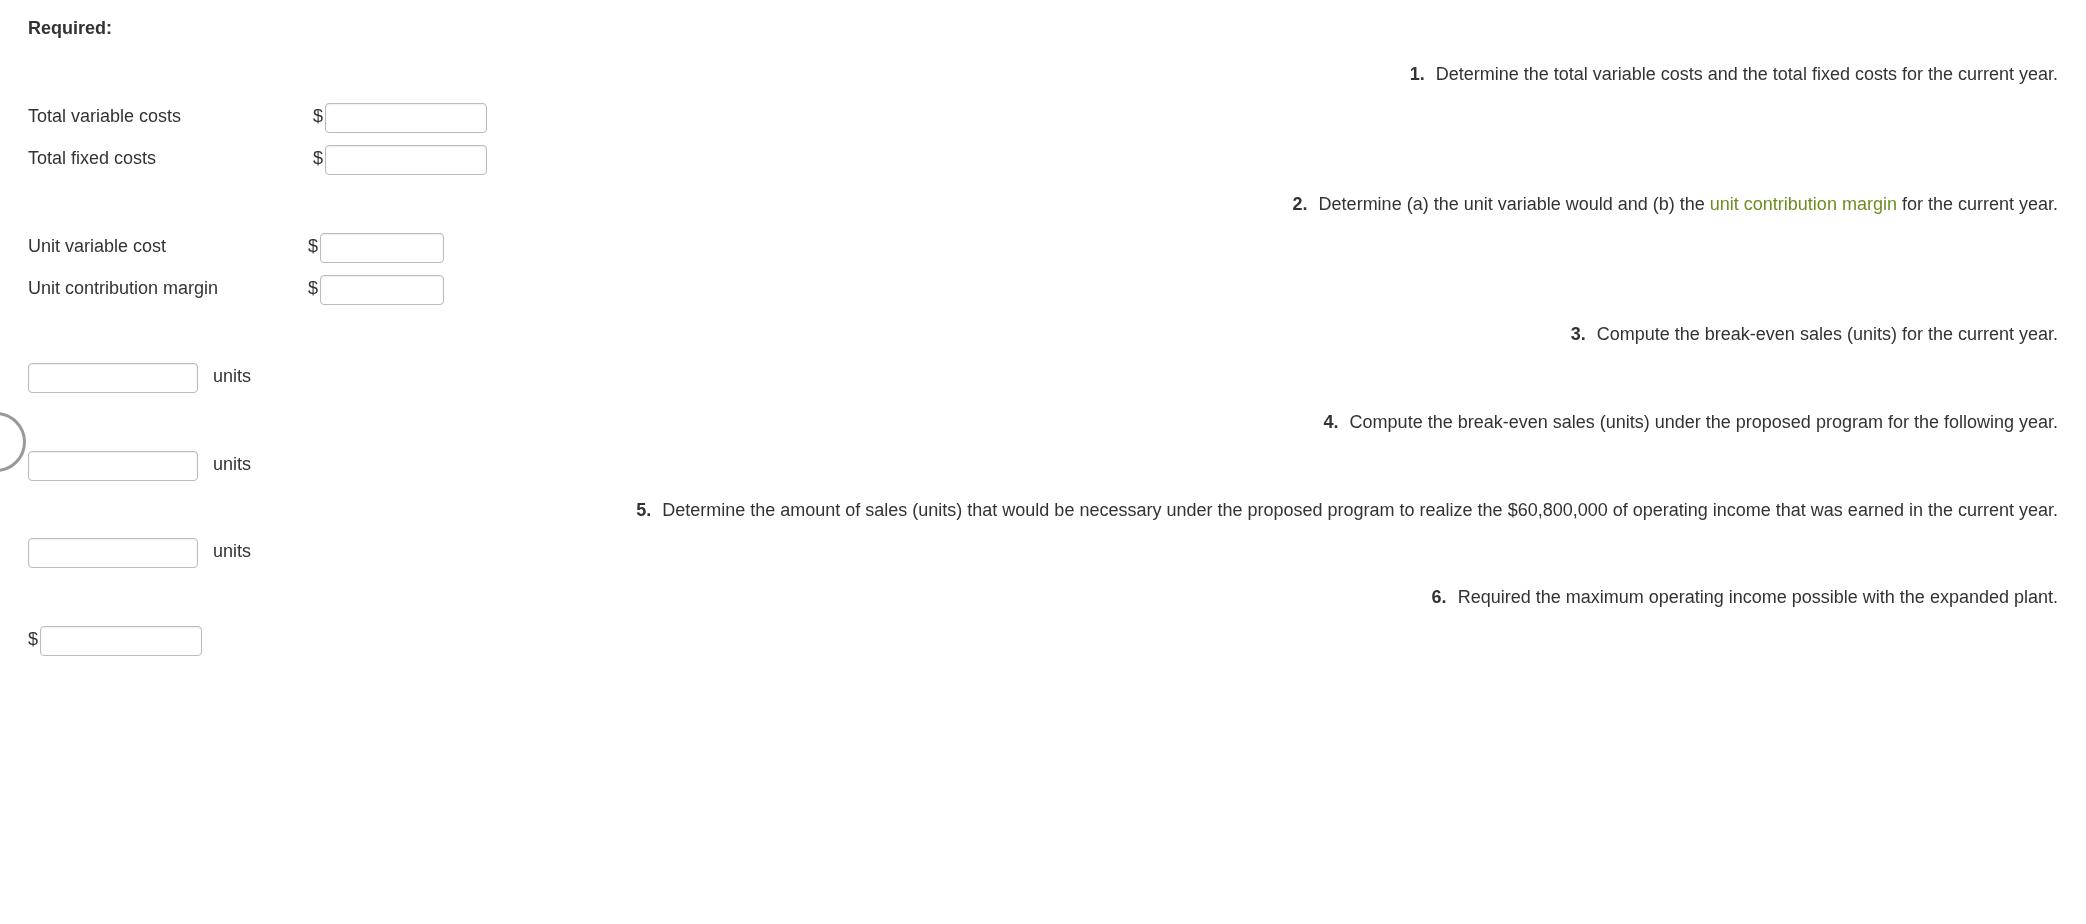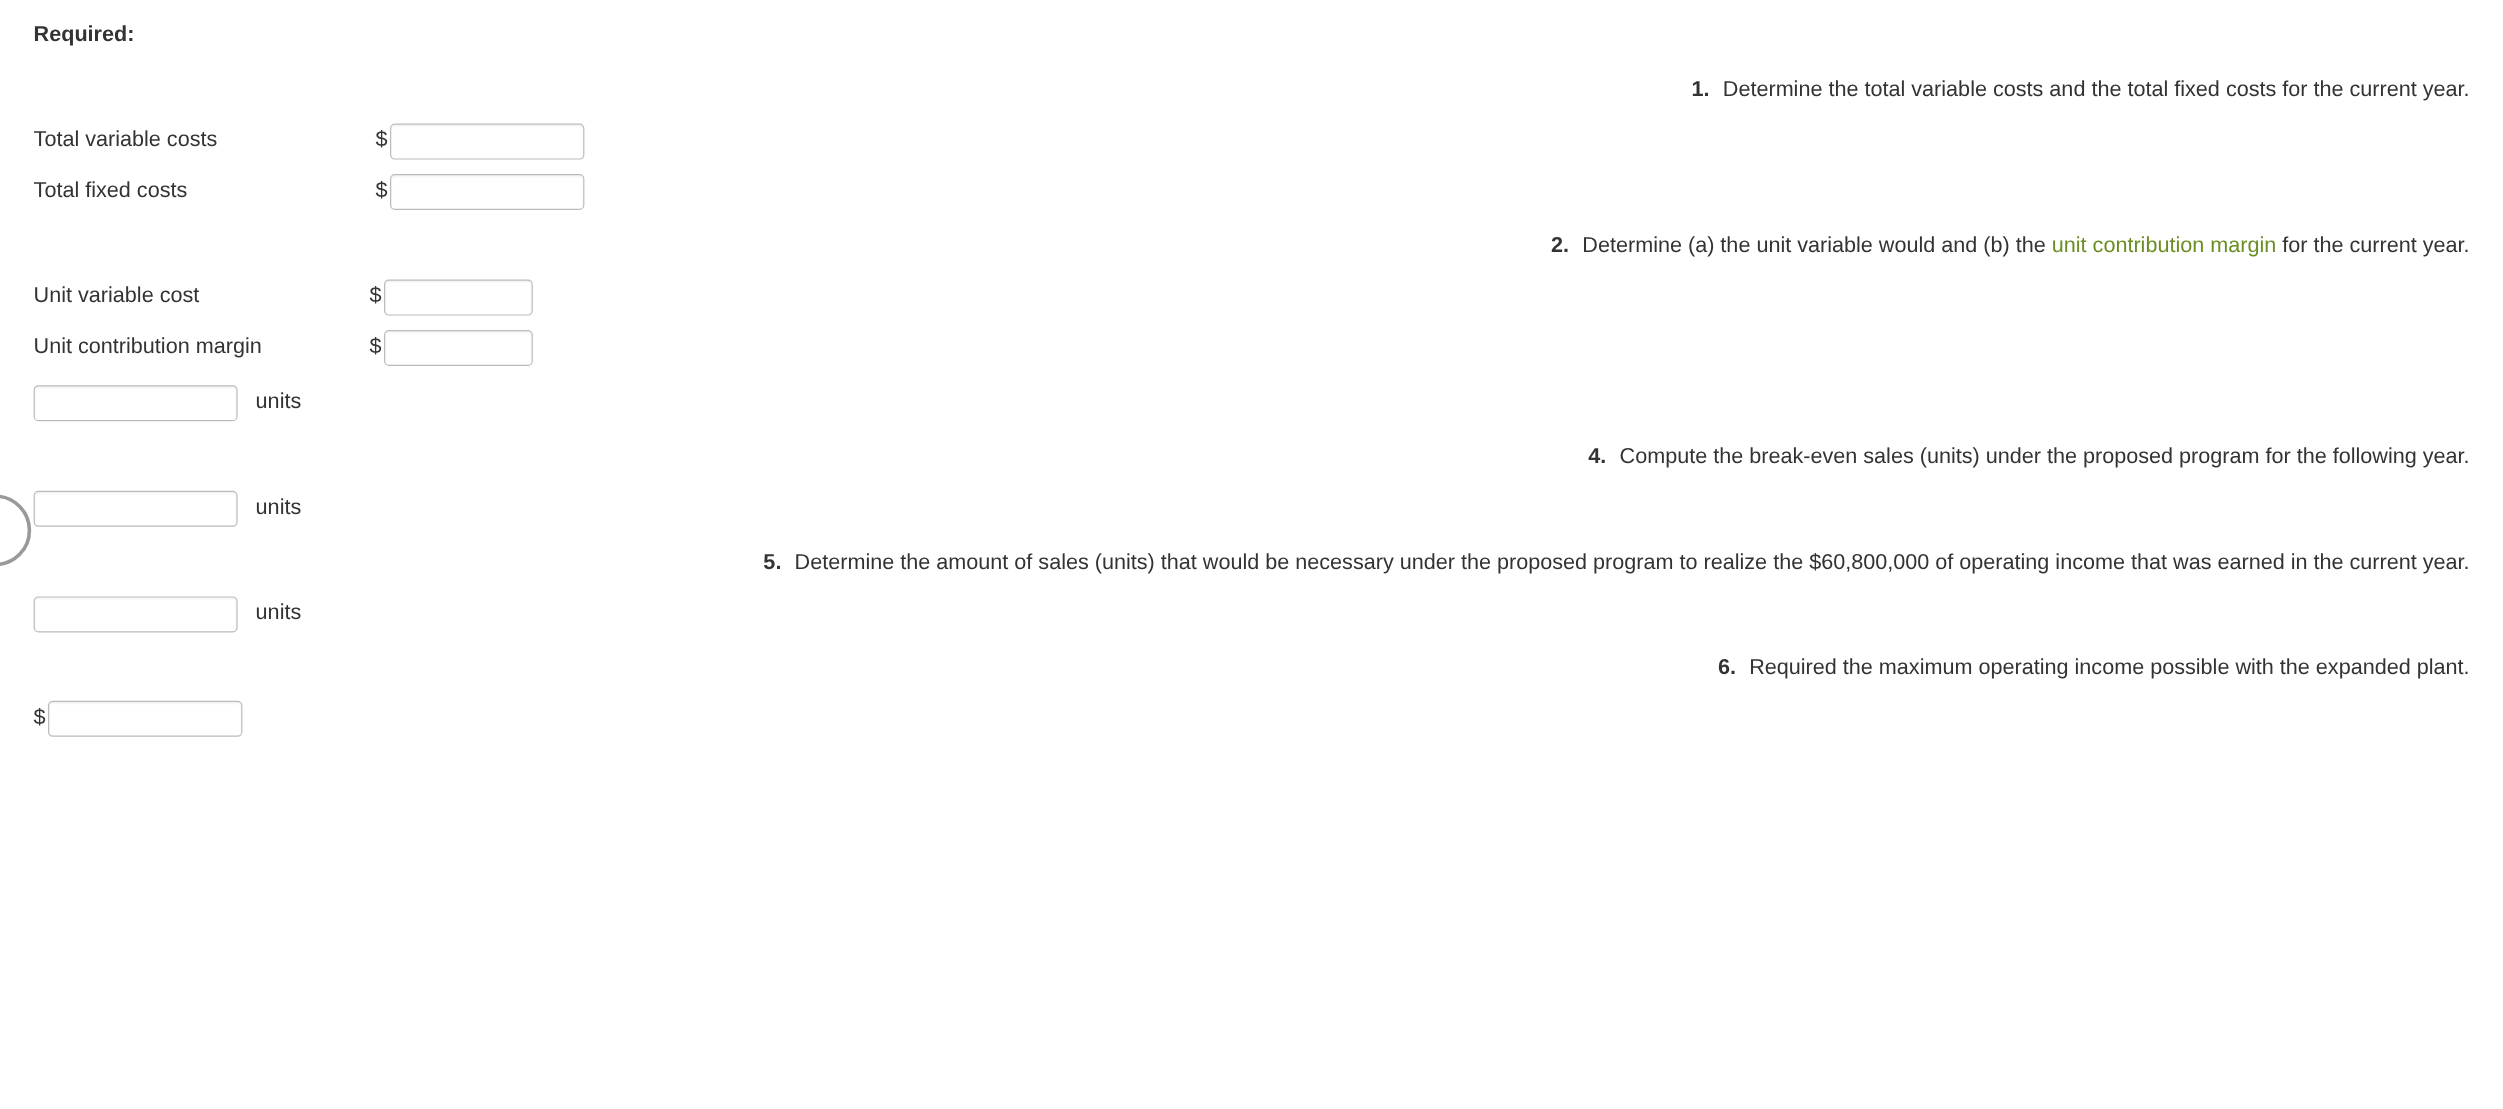--- a/index.html
+++ b/index.html
@@ -115,20 +115,24 @@
       <input class="answer-box w-small" type="text" value="" style="">
     </div>
     <div class="row">
       <span class="row-label2">Unit contribution margin</span>
       <span class="dollar-prefix">$</span>
       <input class="answer-box w-small" type="text" value="" style="">
     </div>
   </div>
 
   <div class="question">
+    <div class="question-row">
+      <span class="qnum">3.</span>
+      <span>Compute the break-even sales (units) for the current year.</span>
+    </div>
     <div class="row">
       <input class="answer-box w-large" type="text" value="" style="">
       <span class="units-suffix">units</span>
     </div>
   </div>
 
   <div class="question">
     <div class="question-row">
       <span class="qnum">4.</span>
       <span>Compute the break-even sales (units) under the proposed program for the following year.</span>

